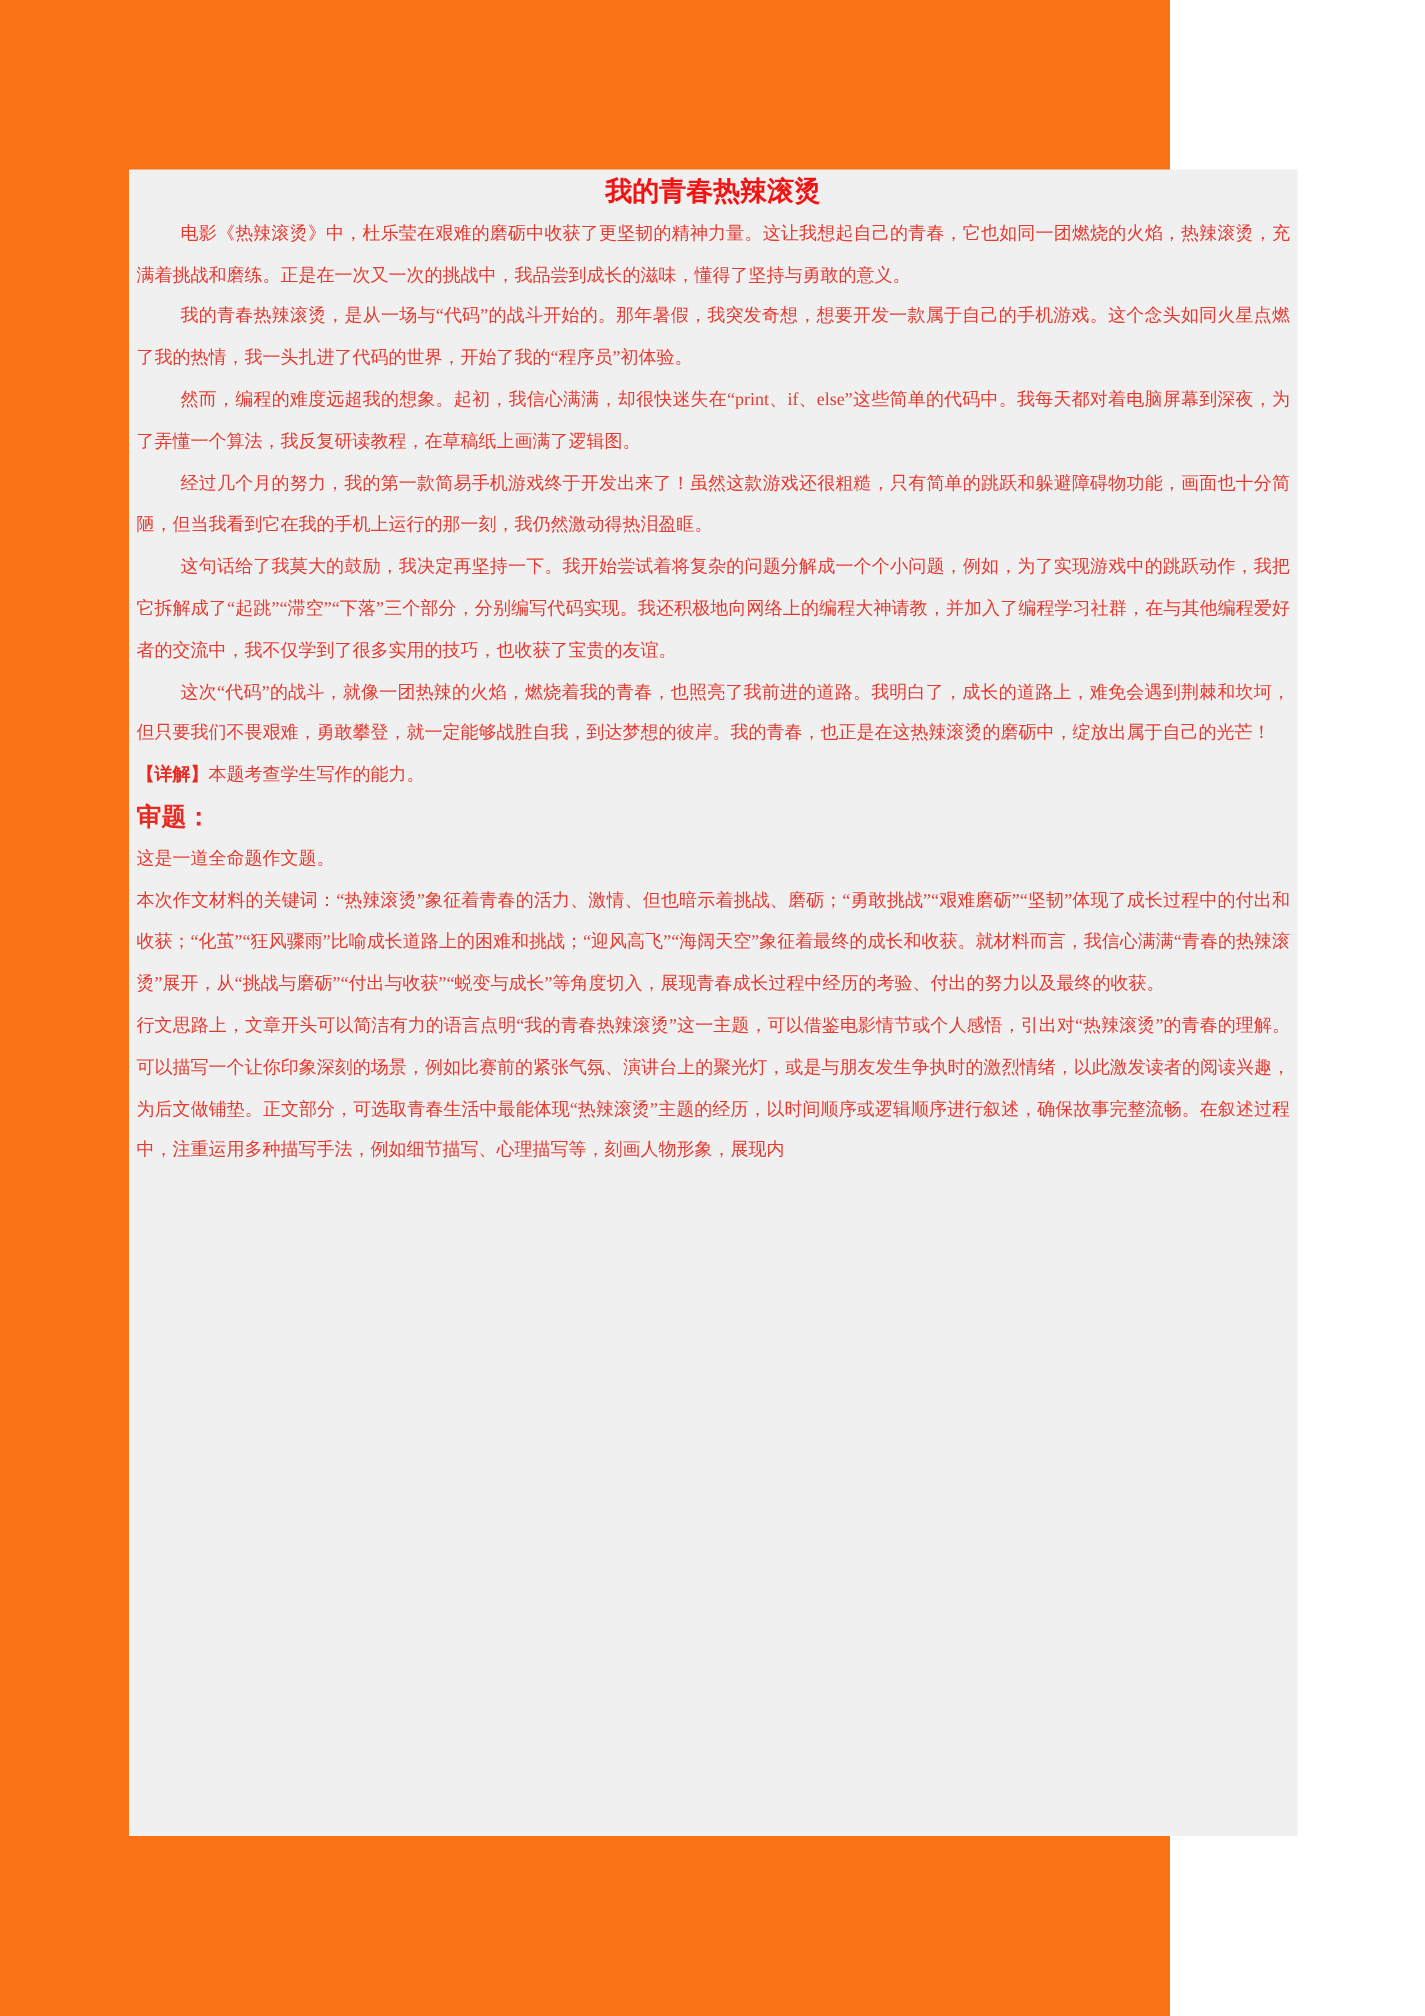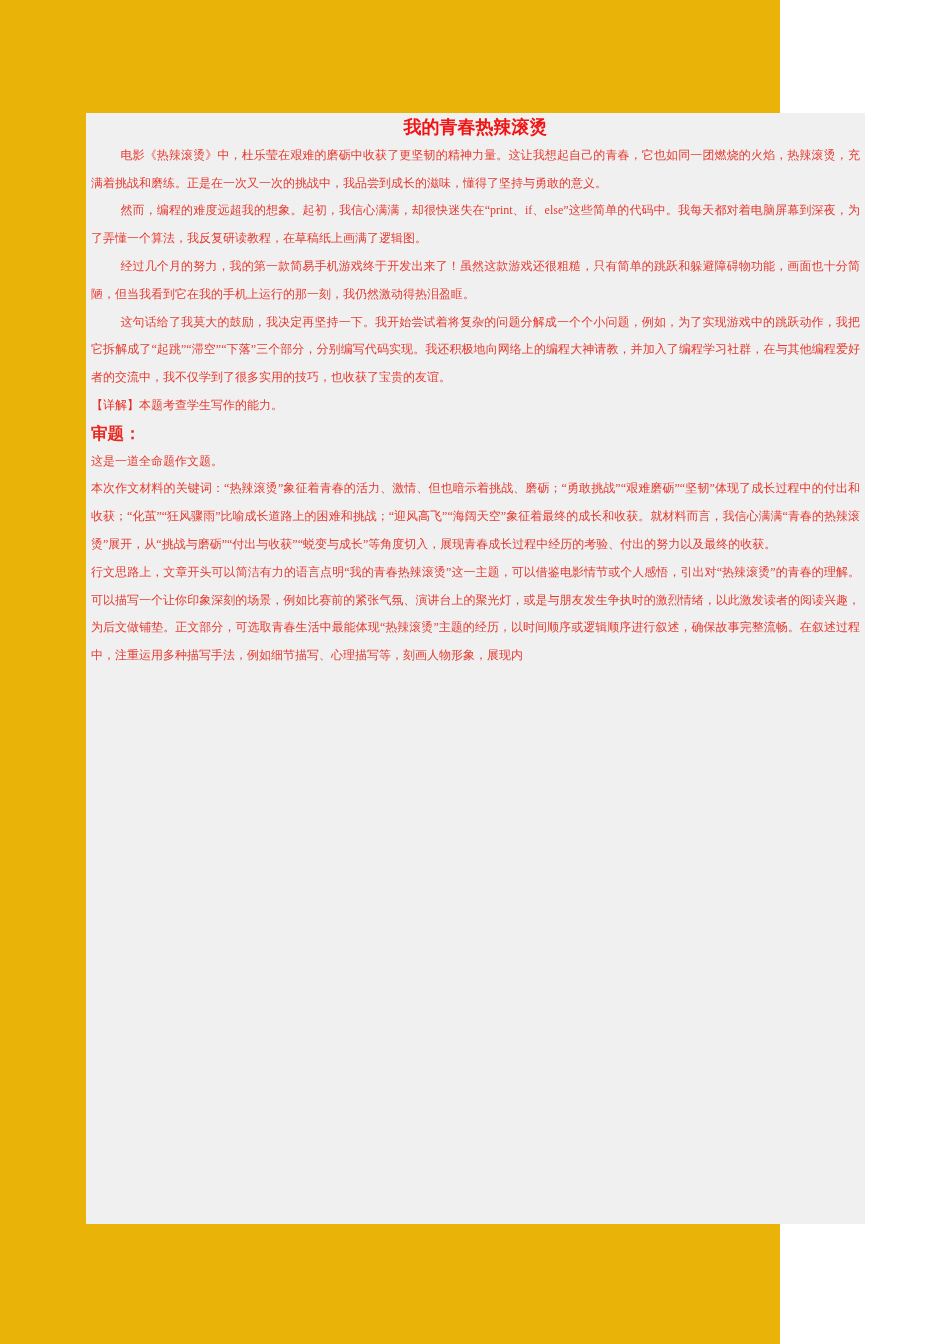--- a/index.html
+++ b/index.html
@@ -11,21 +11,21 @@
     width: 950px;
     height: 1344px;
     position: relative;
     font-family: "Liberation Serif", "DejaVu Serif", serif;
     overflow: hidden;
   }
   .doc-page {
     position: absolute;
     left: 0; top: 0;
     width: 780px; height: 1344px;
-    background: #eab308;
+    background: #f97316;
   }
   .text-block {
     position: absolute;
     left: 86px;
     top: 113px;
     width: 779px;
     height: 1111px;
     box-sizing: border-box;
     background: #f0f0f0;
     padding: 1px 5px 0 5px;
@@ -45,21 +45,21 @@
     font-size: 12px;
     line-height: 27.8px;
     color: #e63a30;
     text-align: justify;
   }
   .indent {
     text-indent: 2.45em;
   }
   .bold-sans {
     font-family: "Liberation Sans", "DejaVu Sans", sans-serif;
-    font-weight: normal;
+    font-weight: bold;
     color: #e82a22;
   }
   .heading-line {
     margin: 0;
     font-family: "Liberation Sans", "DejaVu Sans", sans-serif;
     font-weight: bold;
     font-size: 16.6px;
     line-height: 27.8px;
     color: #e82a22;
     text-align: left;
@@ -67,23 +67,25 @@
 </style>
 </head>
 <body>
 
 <div class="doc-page">
   <div class="text-block">
 
     <p class="doc-title">我的青春热辣滚烫</p>
 
     <p class="para indent">电影《热辣滚烫》中，杜乐莹在艰难的磨砺中收获了更坚韧的精神力量。这让我想起自己的青春，它也如同一团燃烧的火焰，热辣滚烫，充满着挑战和磨练。正是在一次又一次的挑战中，我品尝到成长的滋味，懂得了坚持与勇敢的意义。</p>
+    <p class="para indent">我的青春热辣滚烫，是从一场与“代码”的战斗开始的。那年暑假，我突发奇想，想要开发一款属于自己的手机游戏。这个念头如同火星点燃了我的热情，我一头扎进了代码的世界，开始了我的“程序员”初体验。</p>
     <p class="para indent">然而，编程的难度远超我的想象。起初，我信心满满，却很快迷失在“print、if、else”这些简单的代码中。我每天都对着电脑屏幕到深夜，为了弄懂一个算法，我反复研读教程，在草稿纸上画满了逻辑图。</p>
     <p class="para indent">经过几个月的努力，我的第一款简易手机游戏终于开发出来了！虽然这款游戏还很粗糙，只有简单的跳跃和躲避障碍物功能，画面也十分简陋，但当我看到它在我的手机上运行的那一刻，我仍然激动得热泪盈眶。</p>
     <p class="para indent">这句话给了我莫大的鼓励，我决定再坚持一下。我开始尝试着将复杂的问题分解成一个个小问题，例如，为了实现游戏中的跳跃动作，我把它拆解成了“起跳”“滞空”“下落”三个部分，分别编写代码实现。我还积极地向网络上的编程大神请教，并加入了编程学习社群，在与其他编程爱好者的交流中，我不仅学到了很多实用的技巧，也收获了宝贵的友谊。</p>
+    <p class="para indent">这次“代码”的战斗，就像一团热辣的火焰，燃烧着我的青春，也照亮了我前进的道路。我明白了，成长的道路上，难免会遇到荆棘和坎坷，但只要我们不畏艰难，勇敢攀登，就一定能够战胜自我，到达梦想的彼岸。我的青春，也正是在这热辣滚烫的磨砺中，绽放出属于自己的光芒！</p>
 
     <p class="para"><span class="bold-sans">【详解】</span><span>本题考查学生写作的能力。</span></p>
 
     <p class="heading-line">审题：</p>
 
     <p class="para">这是一道全命题作文题。</p>
     <p class="para">本次作文材料的关键词：“热辣滚烫”象征着青春的活力、激情、但也暗示着挑战、磨砺；“勇敢挑战”“艰难磨砺”“坚韧”体现了成长过程中的付出和收获；“化茧”“狂风骤雨”比喻成长道路上的困难和挑战；“迎风高飞”“海阔天空”象征着最终的成长和收获。就材料而言，我信心满满“青春的热辣滚烫”展开，从“挑战与磨砺”“付出与收获”“蜕变与成长”等角度切入，展现青春成长过程中经历的考验、付出的努力以及最终的收获。</p>
     <p class="para">行文思路上，文章开头可以简洁有力的语言点明“我的青春热辣滚烫”这一主题，可以借鉴电影情节或个人感悟，引出对“热辣滚烫”的青春的理解。可以描写一个让你印象深刻的场景，例如比赛前的紧张气氛、演讲台上的聚光灯，或是与朋友发生争执时的激烈情绪，以此激发读者的阅读兴趣，为后文做铺垫。正文部分，可选取青春生活中最能体现“热辣滚烫”主题的经历，以时间顺序或逻辑顺序进行叙述，确保故事完整流畅。在叙述过程中，注重运用多种描写手法，例如细节描写、心理描写等，刻画人物形象，展现内</p>
 
   </div>

